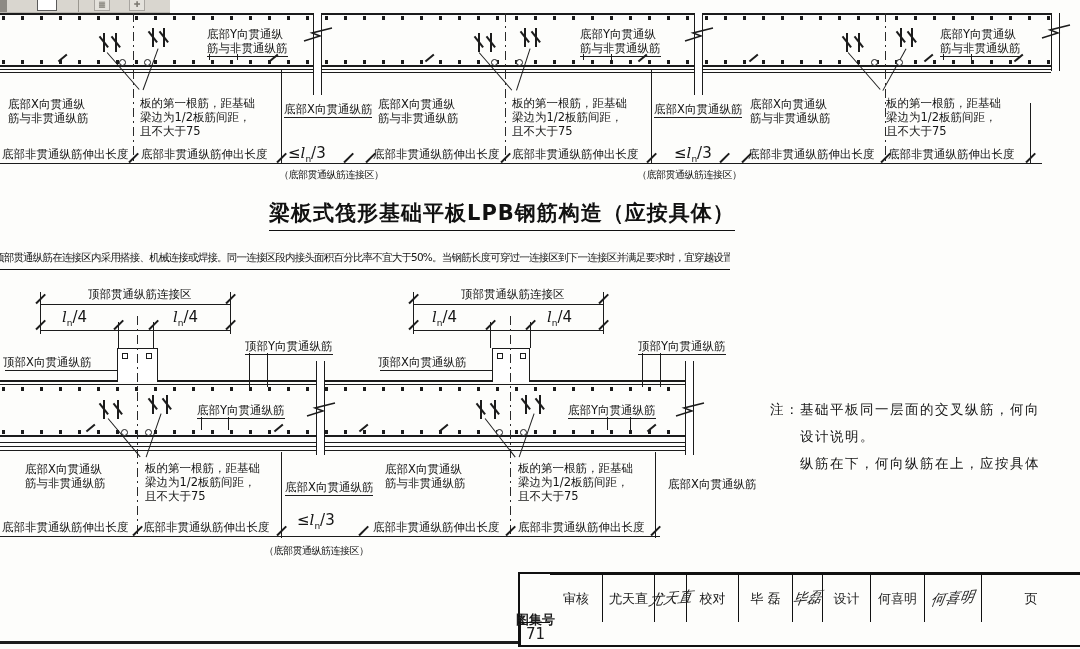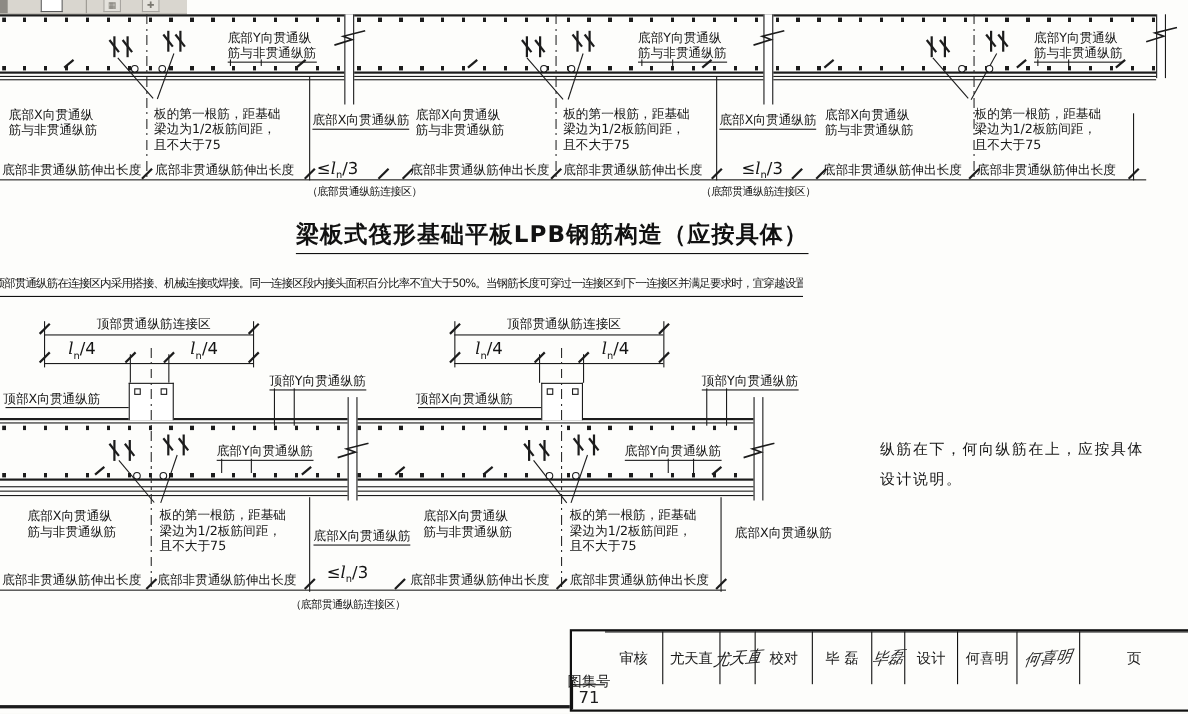--- a/index.html
+++ b/index.html
@@ -333,29 +333,30 @@
 
     <div class="hl" style="left:0;top:536px;width:660px;"></div>
     <div class="tk" style="left:131px;top:530px;"></div>
     <div class="tk" style="left:275px;top:530px;"></div>
     <div class="tk" style="left:357px;top:530px;"></div>
     <div class="tk" style="left:504px;top:530px;"></div>
     <div class="tk" style="left:649px;top:530px;"></div>
   </div>
 
   <div class="note2" style="left:770px;top:396px;">
+    <div>注：基础平板同一层面的交叉纵筋，何向</div>
+    <div style="padding-left:30px;">设计说明。</div>
     <div style="padding-left:30px;">纵筋在下，何向纵筋在上，应按具体</div>
-    <div style="padding-left:30px;">设计说明。</div>
   </div>
 
 
   <div class="hl" style="left:0;top:641px;width:520px;height:2.5px;"></div>
 
   <div class="tblock">
-    <div class="nbt" style="font-weight:400;margin-top:44px;">图集号</div>
+    <div class="nbt" style="font-weight:700;margin-top:44px;">图集号</div>
     <div class="nbl">审核</div>
     <div>尤天直</div>
     <div>
         <span class="sig">尤天直</span>
       </div>
     <div>校对</div>
     <div>毕 磊</div>
     <div>
         <span class="sig">毕磊</span>
       </div>

